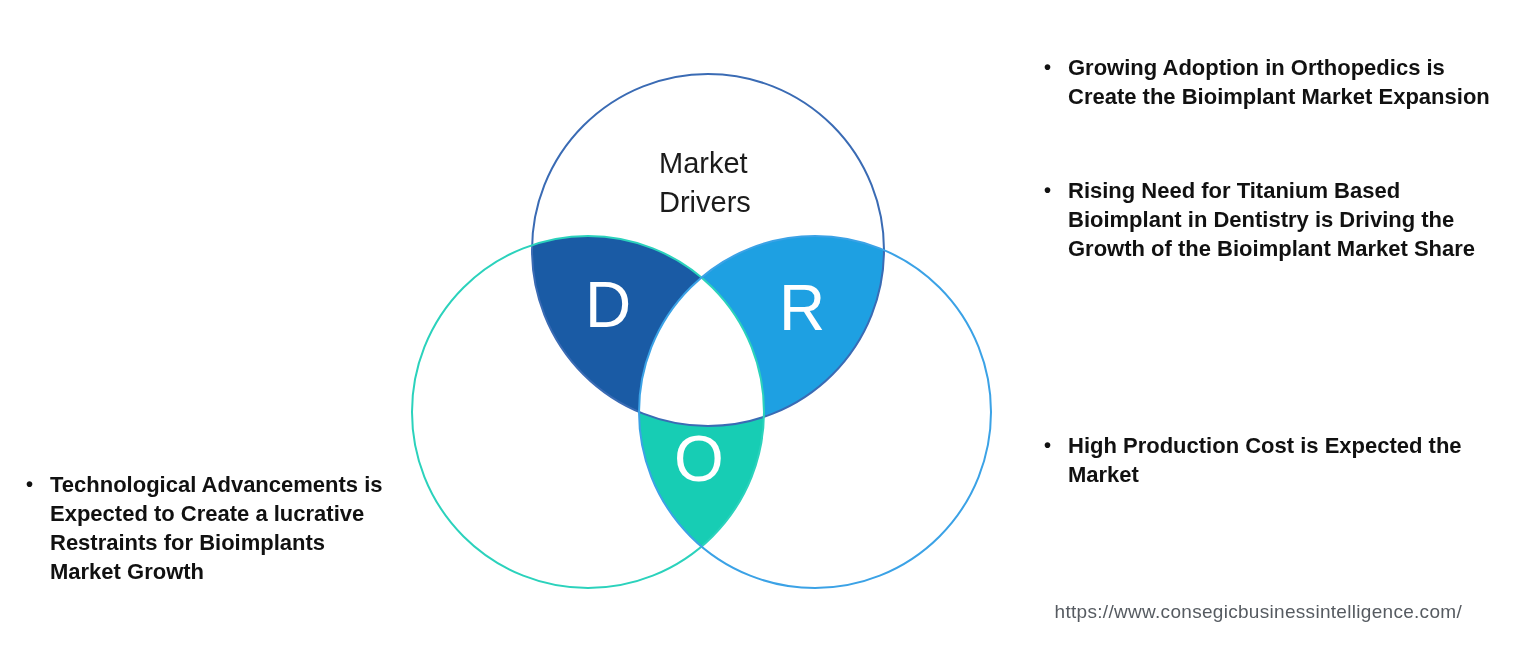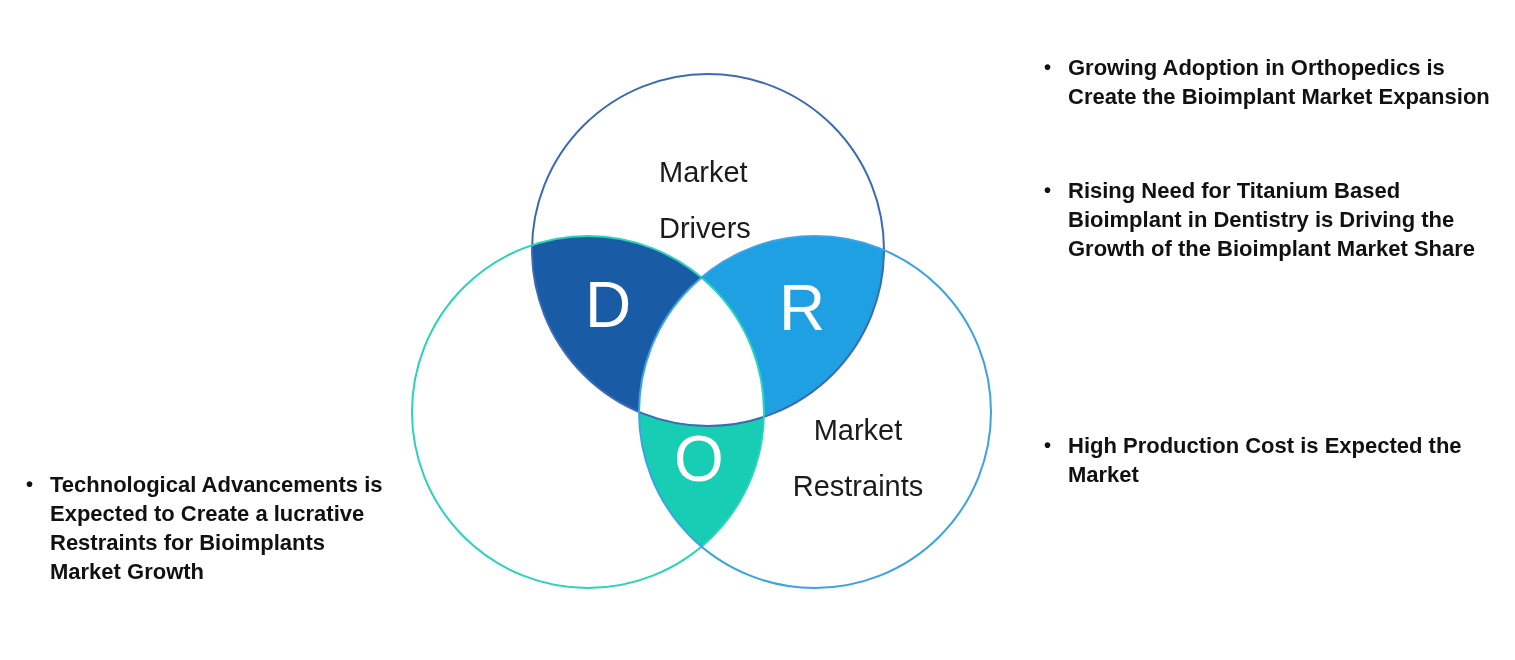--- a/index.html
+++ b/index.html
@@ -24,21 +24,21 @@
     letter-spacing: 0;
     user-select: none;
   }
 
   
   .circle-label {
     position: absolute;
     color: #1b1b1b;
     font-size: 29px;
     font-weight: 400;
-    line-height: 56px;
+    line-height: 39px;
   }
   .label-drivers    { left: 659px; top: 144px; text-align: left; }
   .label-opportunity{ left: 427px; top: 413px; width: 200px; text-align: center; }
   .label-restraints { left: 778px; top: 402px; width: 160px; text-align: center; }
 
   
   .note {
     position: absolute;
     color: #111111;
     font-size: 22px;
@@ -106,34 +106,34 @@
     <circle cx="708" cy="250" r="176" fill="none" stroke-width="2" stroke="#3a6bb4"></circle>
     <circle cx="588" cy="412" r="176" fill="none" stroke-width="2" stroke="#2bd2bc"></circle>
     <circle cx="815" cy="412" r="176" fill="none" stroke-width="2" stroke="#3ba2e6"></circle>
   </svg>
 
   <div class="venn-letter" style="left:608px; top:305px;">D</div>
   <div class="venn-letter" style="left:802px; top:308px;">R</div>
   <div class="venn-letter" style="left:699px; top:459px;">O</div>
 
   <div class="circle-label label-drivers" style="width:130px;">Market Drivers</div>
-  <div class="circle-label label-restraints">Market Restraints</div>
 
   <div class="note note-left">
     <span class="bullet">•</span>
     <span class="note-text">Technological Advancements is Expected to Create a lucrative Restraints for Bioimplants Market Growth</span>
   </div>
 
   <div class="note note-right-1">
     <span class="bullet">•</span>
     <span class="note-text">Growing Adoption in Orthopedics is Create the Bioimplant Market Expansion</span>
   </div>
   <div class="note note-right-2">
     <span class="bullet">•</span>
     <span class="note-text">Rising Need for Titanium Based Bioimplant in Dentistry is Driving the Growth of the Bioimplant Market Share</span>
   </div>
   <div class="note note-right-3">
     <span class="bullet">•</span>
     <span class="note-text">High Production Cost is Expected the Market</span>
   </div>
 
+  <div class="source-url">https://www.consegicbusinessintelligence.com/</div>
 
 </div>
 
 </body></html>

